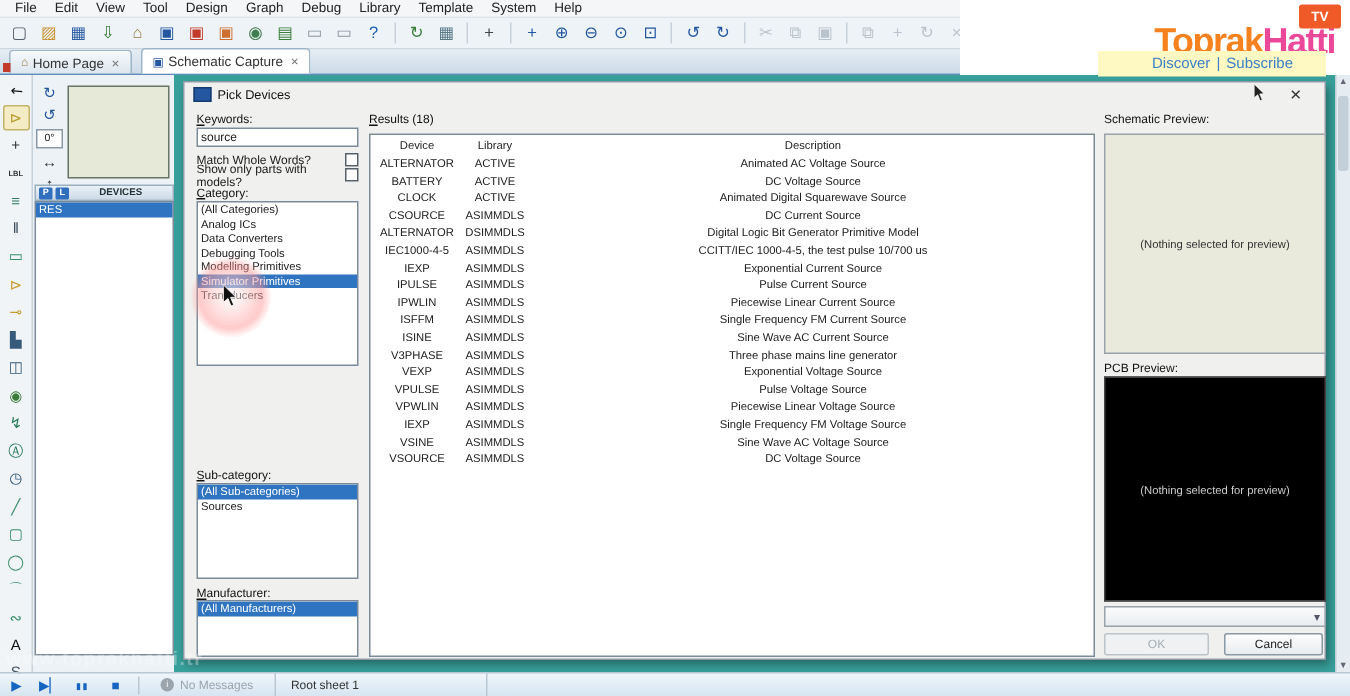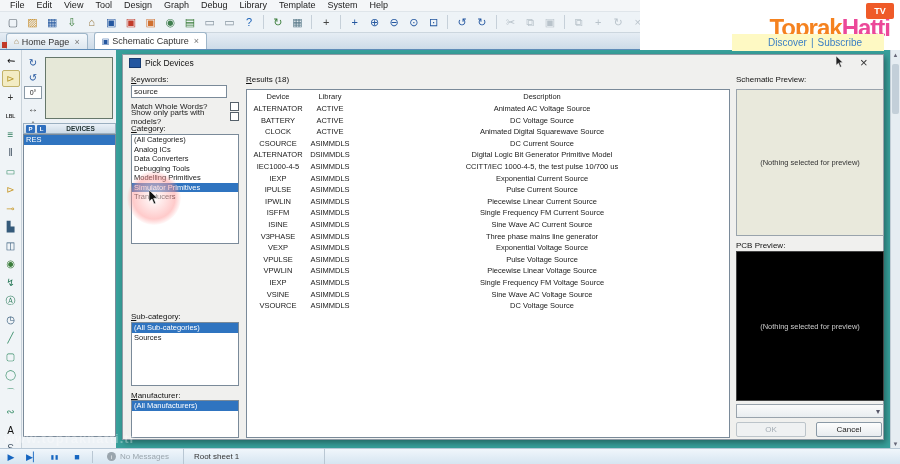--- a/index.html
+++ b/index.html
@@ -53,21 +53,21 @@
   .devlist .li{height:10px;line-height:10px;font-size:7.5px;padding-left:2px;color:#222;}
   .devlist .li.sel{background:#2f74c0;color:#fff;}
   
   .dialog{left:122px;top:54px;width:762px;height:386px;background:#f0f0ee;border:1px solid #8e9aa5;
     box-shadow:2px 3px 6px rgba(0,0,0,.35);box-sizing:border-box;font-size:8px;color:#1a1a1a;}
   .dlg-title{position:absolute;left:6px;top:3px;display:flex;align-items:center;gap:4px;font-size:8.5px;color:#111;}
   .dlg-title .dicon{width:10px;height:8px;background:#2457a0;border:1px solid #173a6e;
     color:#fff;font-size:5px;display:flex;align-items:center;justify-content:center;}
   .accel::first-letter{text-decoration:underline;}
   .field{position:absolute;background:#fff;border:1px solid #7a8a99;box-sizing:border-box;}
-  .kw-input{left:8px;top:30px;width:96px;height:13px;font-size:8px;padding:1px 2px;line-height:10px;}
+  .kw-input{left:8px;top:30px;width:108px;height:13px;font-size:8px;padding:1px 2px;line-height:10px;}
   .chkrow{position:absolute;left:8px;width:108px;height:9px;display:flex;justify-content:space-between;align-items:center;}
   .chk{width:7px;height:7px;background:#fff;border:1px solid #55606a;}
   .listbox{position:absolute;background:#fff;border:1px solid #7a8a99;box-sizing:border-box;overflow:hidden;}
   .listbox .li{height:9.5px;line-height:9.5px;font-size:7.5px;padding-left:2px;white-space:nowrap;}
   .listbox .li.sel{background:#2f74c0;color:#fff;}
   .cat-list{left:8px;top:79px;width:108px;height:110px;}
   .sub-list{left:8px;top:267px;width:108px;height:64px;}
   .man-list{left:8px;top:345px;width:108px;height:38px;}
   .lab{position:absolute;font-size:8px;color:#111;}
   

